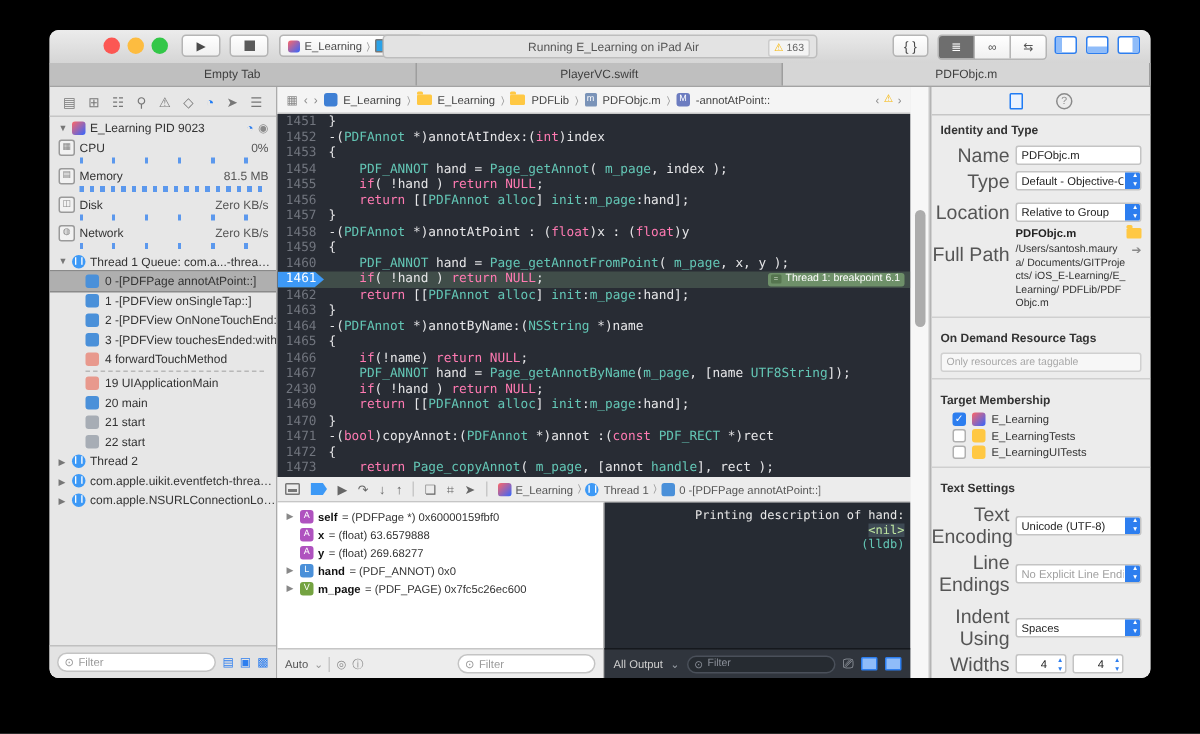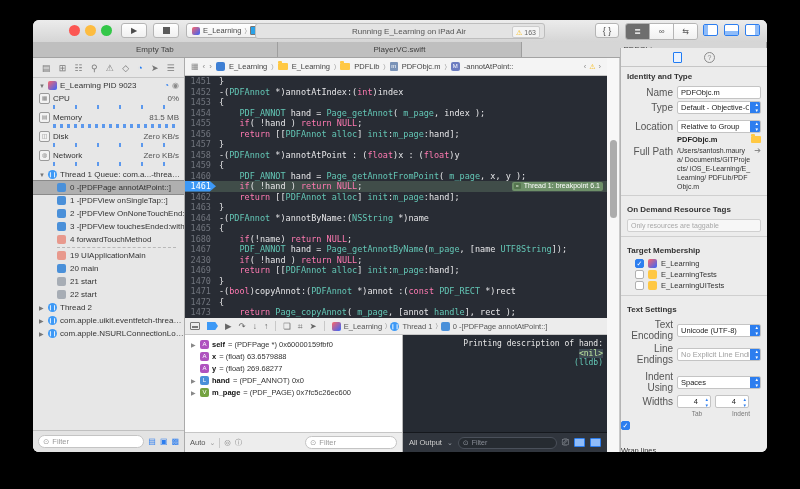--- a/index.html
+++ b/index.html
@@ -44,21 +44,21 @@
   
   #tabbar{position:absolute;left:0;top:22px;width:734px;height:16px;background:#BFBFBF;display:flex;border-bottom:1px solid #A3A3A3;box-sizing:border-box;}
   .tab{flex:1;display:flex;align-items:center;justify-content:center;font-size:8px;color:#3F3F3F;
     border-right:1px solid #9E9E9E;background:#BFBFBF;}
   .tab.active{background:#D6D6D6;}
   
   #navigator{position:absolute;left:0;top:38px;width:152px;bottom:0;background:#E7E7E7;border-right:1px solid #ABABAB;box-sizing:border-box;}
   #editorcol{position:absolute;left:152px;top:38px;width:422px;bottom:0;}
   #scrollstrip{position:absolute;left:574px;top:38px;width:13px;bottom:0;background:#F7F7F7;border-right:1px solid #C9C9C9;box-sizing:border-box;}
   #scrollthumb{position:absolute;left:3px;top:82px;width:7px;height:78px;border-radius:4px;background:#ACACAC;}
-  #inspector{position:absolute;left:587px;top:28px;width:147px;bottom:0;background:#ECECEC;border-left:1px solid #B4B4B4;box-sizing:border-box;overflow:hidden;}
+  #inspector{position:absolute;left:587px;top:38px;width:147px;bottom:0;background:#ECECEC;border-left:1px solid #B4B4B4;box-sizing:border-box;overflow:hidden;}
   
   #nav-iconbar{position:absolute;left:0;top:0;width:100%;height:20px;border-bottom:1px solid #C6C6C6;display:flex;align-items:center;justify-content:space-between;padding:0 9px;box-sizing:border-box;}
   .nav-ic{font-size:9px;color:#777;}
   .nav-ic.sel{color:#1F7BF4;}
   #nav-body{position:absolute;left:0;top:21px;right:0;bottom:22px;overflow:hidden;font-size:8px;color:#333;}
   .nrow{display:flex;align-items:center;height:13px;padding-left:6px;gap:3px;white-space:nowrap;overflow:hidden;}
   .nrow .val{margin-left:auto;padding-right:5px;color:#555;}
   .disc{color:#777;font-size:6px;width:6px;flex:0 0 auto;}
   .gicon{width:9px;height:9px;border:1px solid #9A9A9A;border-radius:2px;color:#888;font-size:6px;line-height:8px;text-align:center;flex:0 0 auto;background:#F2F2F2;}
   .spark{height:4px;margin:0 6px 2px 20px;background:repeating-linear-gradient(90deg,#2D7EEF 0 3px,transparent 3px 7px);opacity:.75;}
@@ -123,21 +123,21 @@
   .con-line.selected span{background:#3E4A54;color:#BFE6A0;}
   #console-bottom{position:absolute;left:0;bottom:0;right:0;height:20px;background:#30353D;border-top:1px solid #15181D;display:flex;align-items:center;gap:5px;padding:0 6px;font-size:7.5px;color:#CFCFCF;box-sizing:border-box;}
   .dark-filter{flex:1;height:12px;max-width:105px;background:#262B31;border:1px solid #4A505A;border-radius:6px;display:flex;align-items:center;gap:3px;padding:0 4px;font-size:7px;color:#8A8F98;box-sizing:border-box;}
   .con-tog{width:11px;height:9px;border:1px solid #2D7EEF;border-radius:1px;background:#8FBCF9;box-sizing:border-box;}
   
   #insp-tabs{height:18px;border-bottom:1px solid #C6C6C6;display:flex;align-items:center;justify-content:center;gap:22px;}
   .doc-ic{width:9px;height:11px;border:1px solid #1F7BF4;border-radius:1px;background:#EAF2FE;box-sizing:border-box;}
   .qhelp{width:11px;height:11px;border:1px solid #8A8A8A;border-radius:50%;font-size:7px;line-height:10px;text-align:center;color:#8A8A8A;box-sizing:border-box;}
   .isec-title{font-size:8px;font-weight:bold;color:#333;padding:5px 6px 3px;}
   .irow{display:flex;align-items:center;margin:2px 6px 2px 0;gap:4px;}
-  .ilabel{width:52px;text-align:right;font-size:10px;color:#555;flex:0 0 auto;}
+  .ilabel{width:52px;text-align:right;font-size:13px;color:#555;flex:0 0 auto;}
   .ifield{flex:1;height:13px;background:#FFF;border:1px solid #C4C4C4;border-radius:2px;font-size:7.5px;color:#222;display:flex;align-items:center;padding:0 3px;box-sizing:border-box;white-space:nowrap;overflow:hidden;}
   .idrop{position:relative;padding-right:11px;}
   .idrop::after{content:"";position:absolute;right:0;top:-1px;bottom:-1px;width:10px;background:#2D7EEF;border-radius:0 2px 2px 0;}
   .idrop::before{content:"\25B4\A\25BE";white-space:pre;position:absolute;right:2px;top:-1px;z-index:1;color:#FFF;font-size:5px;line-height:6px;text-align:center;}
   .ifield.disabled{color:#A0A0A0;}
   .istatic{font-size:7.5px;color:#222;}
   .ipath{font-size:7px;color:#333;line-height:9px;word-break:break-all;}
   .isep{height:1px;background:#CFCFCF;margin:4px 0;}
   .tm-row{display:flex;align-items:center;gap:4px;padding:1px 0 1px 14px;font-size:7.5px;color:#333;}
   .cb{width:9px;height:9px;border:1px solid #B0B0B0;border-radius:2px;background:#FFF;box-sizing:border-box;flex:0 0 auto;}
@@ -369,21 +369,21 @@
           <div class="cl"><span class="gut">1456</span><span>    </span><span class="c-k">return</span><span> [[</span><span class="c-t">PDFAnnot</span><span> </span><span class="c-t">alloc</span><span>] </span><span class="c-t">init</span><span>:</span><span class="c-t">m_page</span><span>:hand];</span></div>
           <div class="cl"><span class="gut">1457</span><span>}</span></div>
           <div class="cl"><span class="gut">1458</span><span>-(</span><span class="c-t">PDFAnnot</span><span> *)annotAtPoint : (</span><span class="c-k">float</span><span>)x : (</span><span class="c-k">float</span><span>)y</span></div>
           <div class="cl"><span class="gut">1459</span><span>{</span></div>
           <div class="cl"><span class="gut">1460</span><span>    </span><span class="c-t">PDF_ANNOT</span><span> hand = </span><span class="c-t">Page_getAnnotFromPoint</span><span>( </span><span class="c-t">m_page</span><span>, x, y );</span></div>
           <div class="cl cur"><span class="bp-arrow"></span><span class="gut">1461</span><span>    </span><span class="c-k">if</span><span>( !hand ) </span><span class="c-k">return</span><span> </span><span class="c-k">NULL</span><span>;</span><span class="bp-ann"><span class="eq">=</span><span>Thread 1: breakpoint 6.1</span></span></div>
           <div class="cl"><span class="gut">1462</span><span>    </span><span class="c-k">return</span><span> [[</span><span class="c-t">PDFAnnot</span><span> </span><span class="c-t">alloc</span><span>] </span><span class="c-t">init</span><span>:</span><span class="c-t">m_page</span><span>:hand];</span></div>
           <div class="cl"><span class="gut">1463</span><span>}</span></div>
           <div class="cl"><span class="gut">1464</span><span>-(</span><span class="c-t">PDFAnnot</span><span> *)annotByName:(</span><span class="c-t">NSString</span><span> *)name</span></div>
           <div class="cl"><span class="gut">1465</span><span>{</span></div>
-          <div class="cl"><span class="gut">1680</span><span>    </span><span class="c-k">if</span><span>(!name) </span><span class="c-k">return</span><span> </span><span class="c-k">NULL</span><span>;</span></div>
+          <div class="cl"><span class="gut">1466</span><span>    </span><span class="c-k">if</span><span>(!name) </span><span class="c-k">return</span><span> </span><span class="c-k">NULL</span><span>;</span></div>
           <div class="cl"><span class="gut">1467</span><span>    </span><span class="c-t">PDF_ANNOT</span><span> hand = </span><span class="c-t">Page_getAnnotByName</span><span>(</span><span class="c-t">m_page</span><span>, [name </span><span class="c-t">UTF8String</span><span>]);</span></div>
           <div class="cl"><span class="gut">2430</span><span>    </span><span class="c-k">if</span><span>( !hand ) </span><span class="c-k">return</span><span> </span><span class="c-k">NULL</span><span>;</span></div>
           <div class="cl"><span class="gut">1469</span><span>    </span><span class="c-k">return</span><span> [[</span><span class="c-t">PDFAnnot</span><span> </span><span class="c-t">alloc</span><span>] </span><span class="c-t">init</span><span>:</span><span class="c-t">m_page</span><span>:hand];</span></div>
           <div class="cl"><span class="gut">1470</span><span>}</span></div>
           <div class="cl"><span class="gut">1471</span><span>-(</span><span class="c-k">bool</span><span>)copyAnnot:(</span><span class="c-t">PDFAnnot</span><span> *)annot :(</span><span class="c-k">const</span><span> </span><span class="c-t">PDF_RECT</span><span> *)rect</span></div>
           <div class="cl"><span class="gut">1472</span><span>{</span></div>
           <div class="cl"><span class="gut">1473</span><span>    </span><span class="c-k">return</span><span> </span><span class="c-t">Page_copyAnnot</span><span>( </span><span class="c-t">m_page</span><span>, [annot </span><span class="c-t">handle</span><span>], rect );</span></div>
         </div>
 
     <div id="debugbar">

